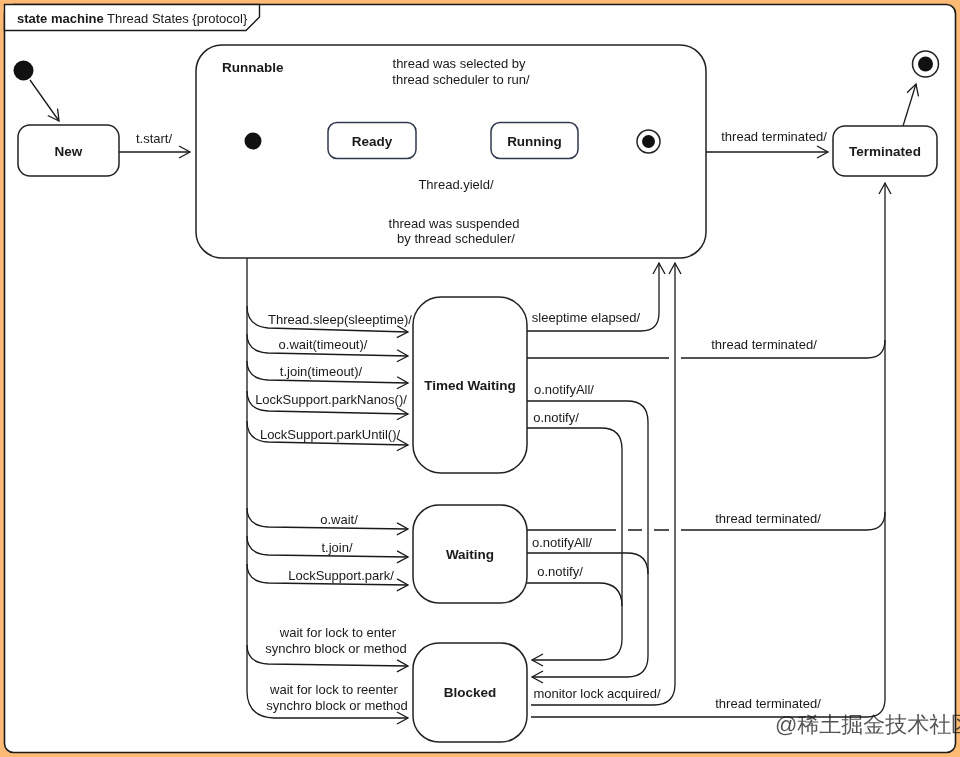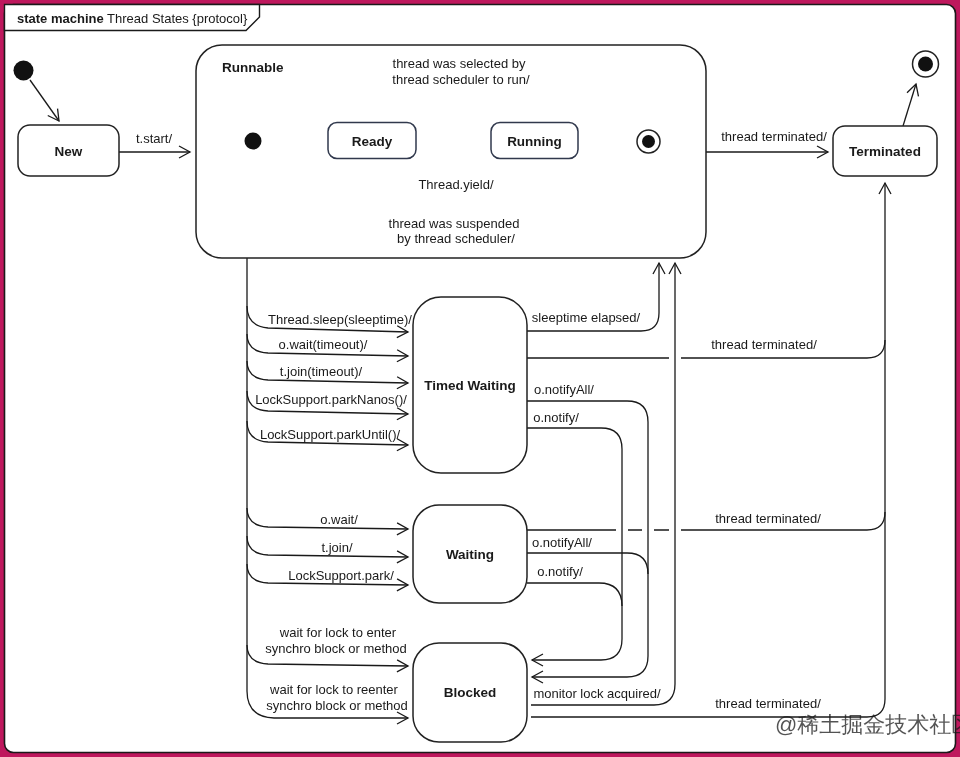--- a/index.html
+++ b/index.html
@@ -1,16 +1,16 @@
 <!DOCTYPE html>
 <html><head>
 <meta charset="utf-8">
 <style>
   html,body{margin:0;padding:0;background:#ffffff;}
-  .stage{position:relative;width:960px;height:757px;background:#be185d;overflow:hidden;}
+  .stage{position:relative;width:960px;height:757px;background:#fdba74;overflow:hidden;}
   svg{display:block;}
   text{font-family:"Liberation Sans",sans-serif;font-size:13px;fill:#1a1a1a;}
   .ttl-bold{font-weight:bold;}
   .state-name{font-weight:bold;font-size:13.5px;}
   .lbl{font-size:13px;}
   .wm{font-size:22px;opacity:.75;}
 </style>
 </head>
 <body>
 

